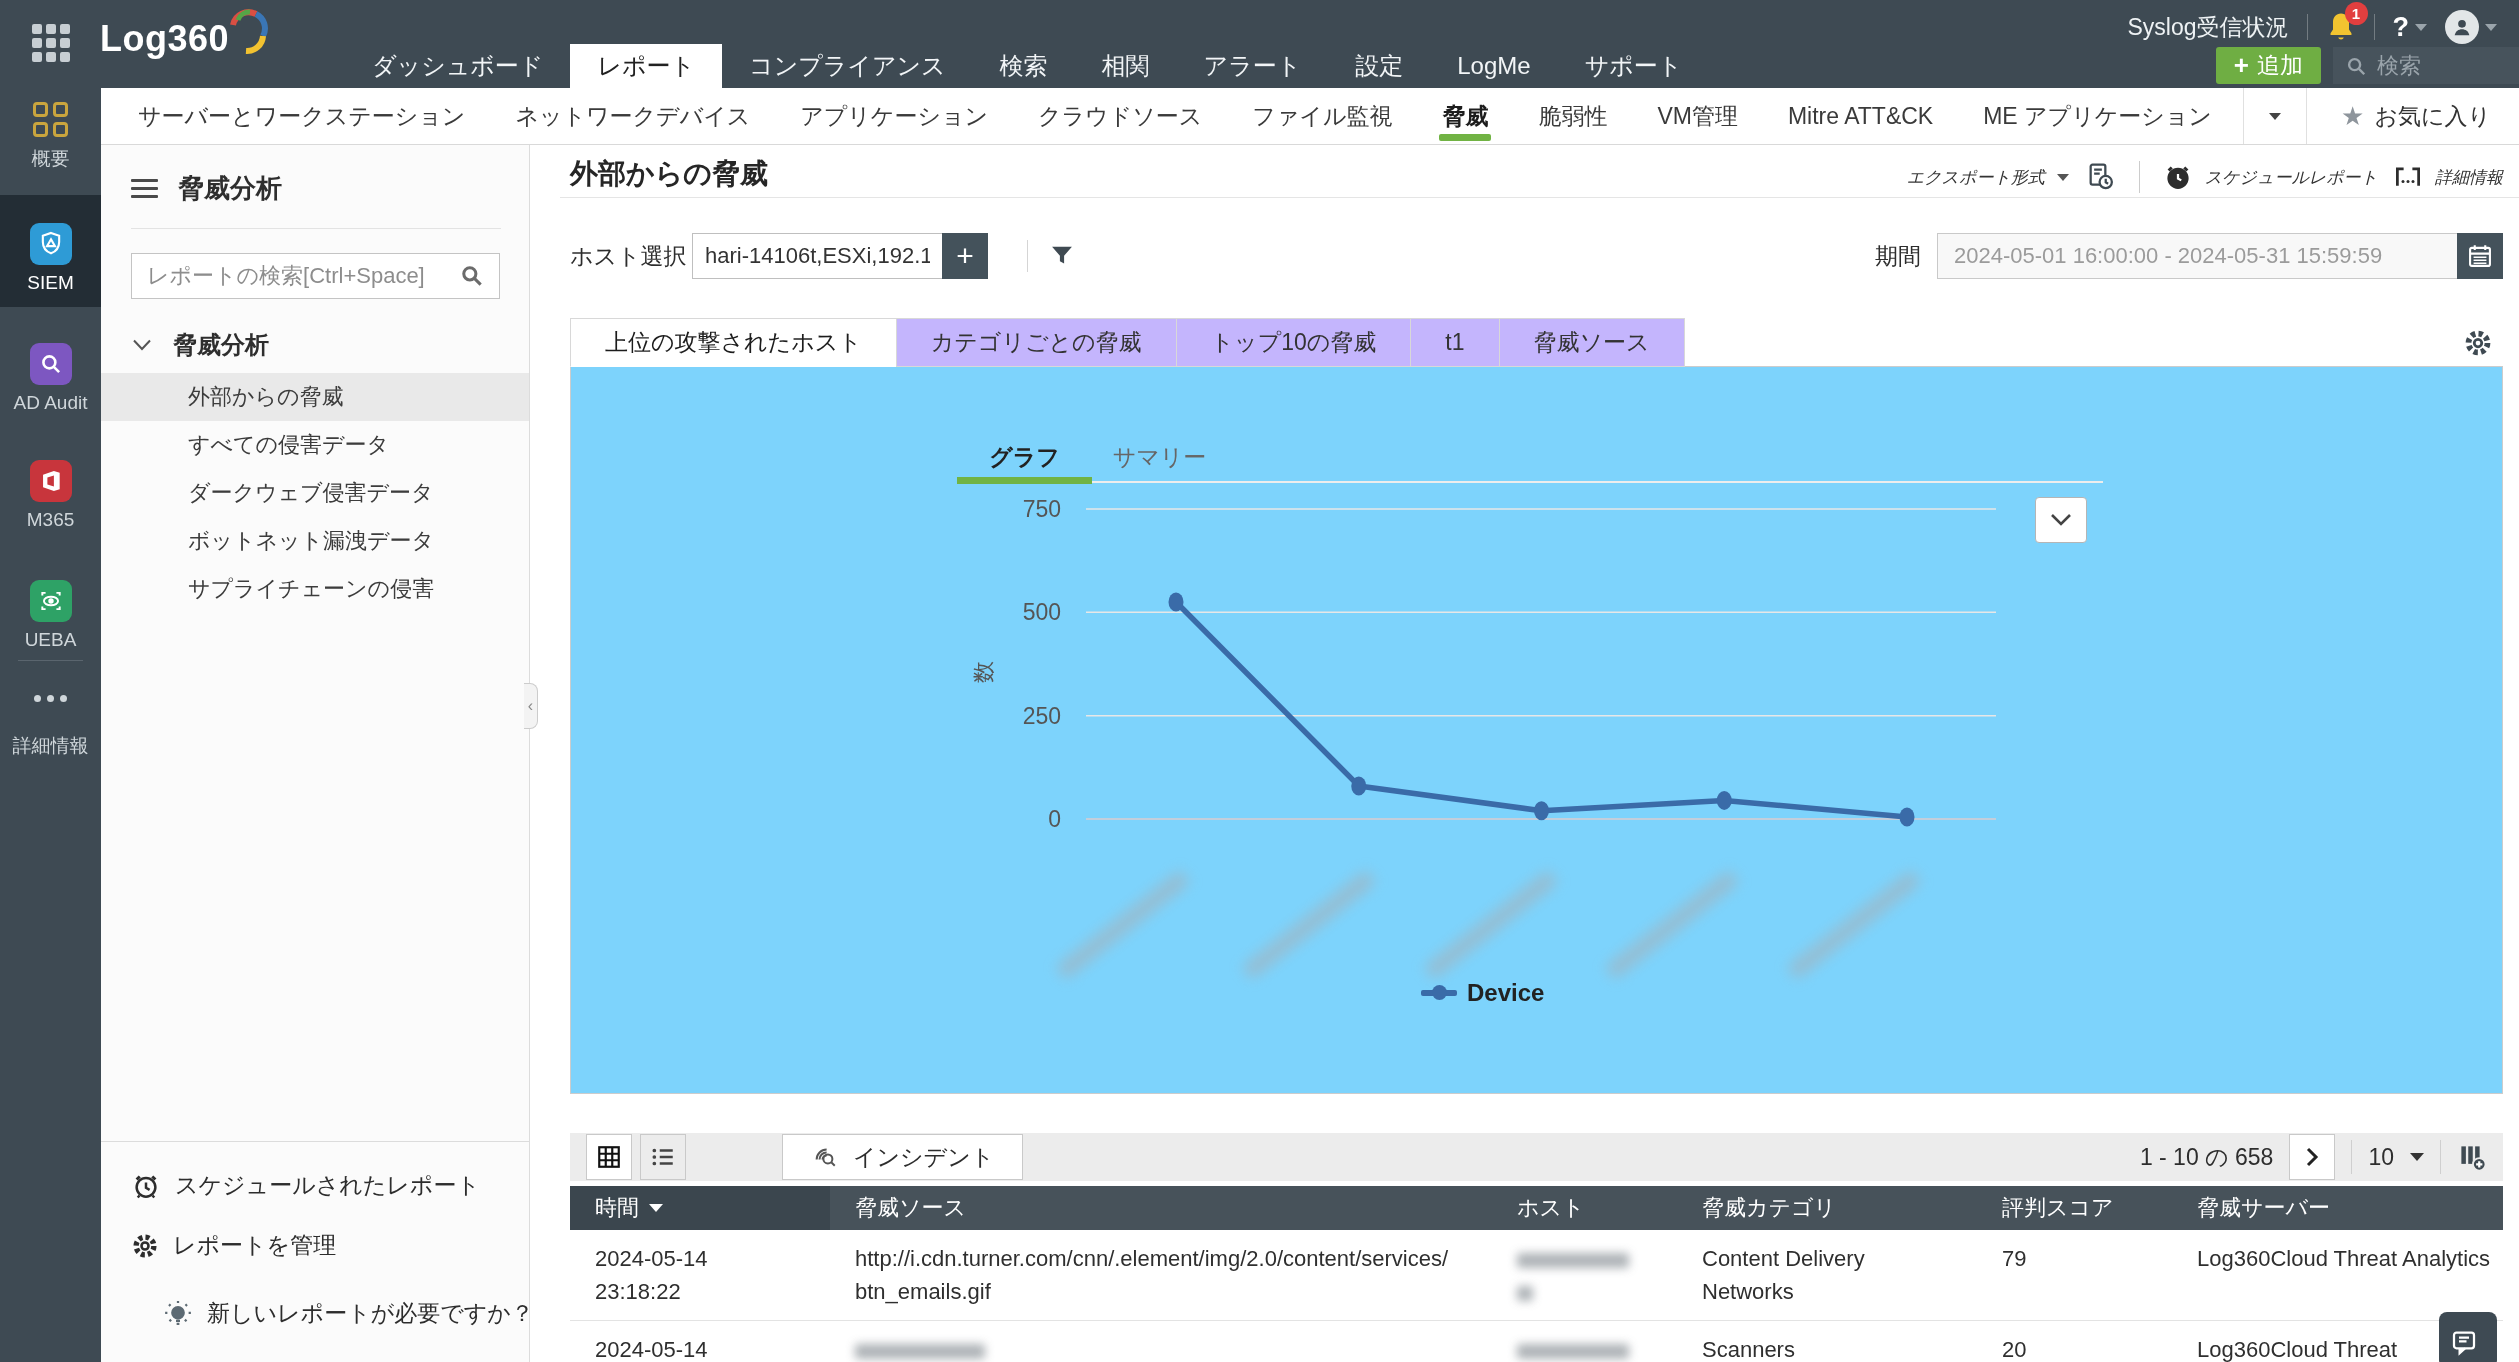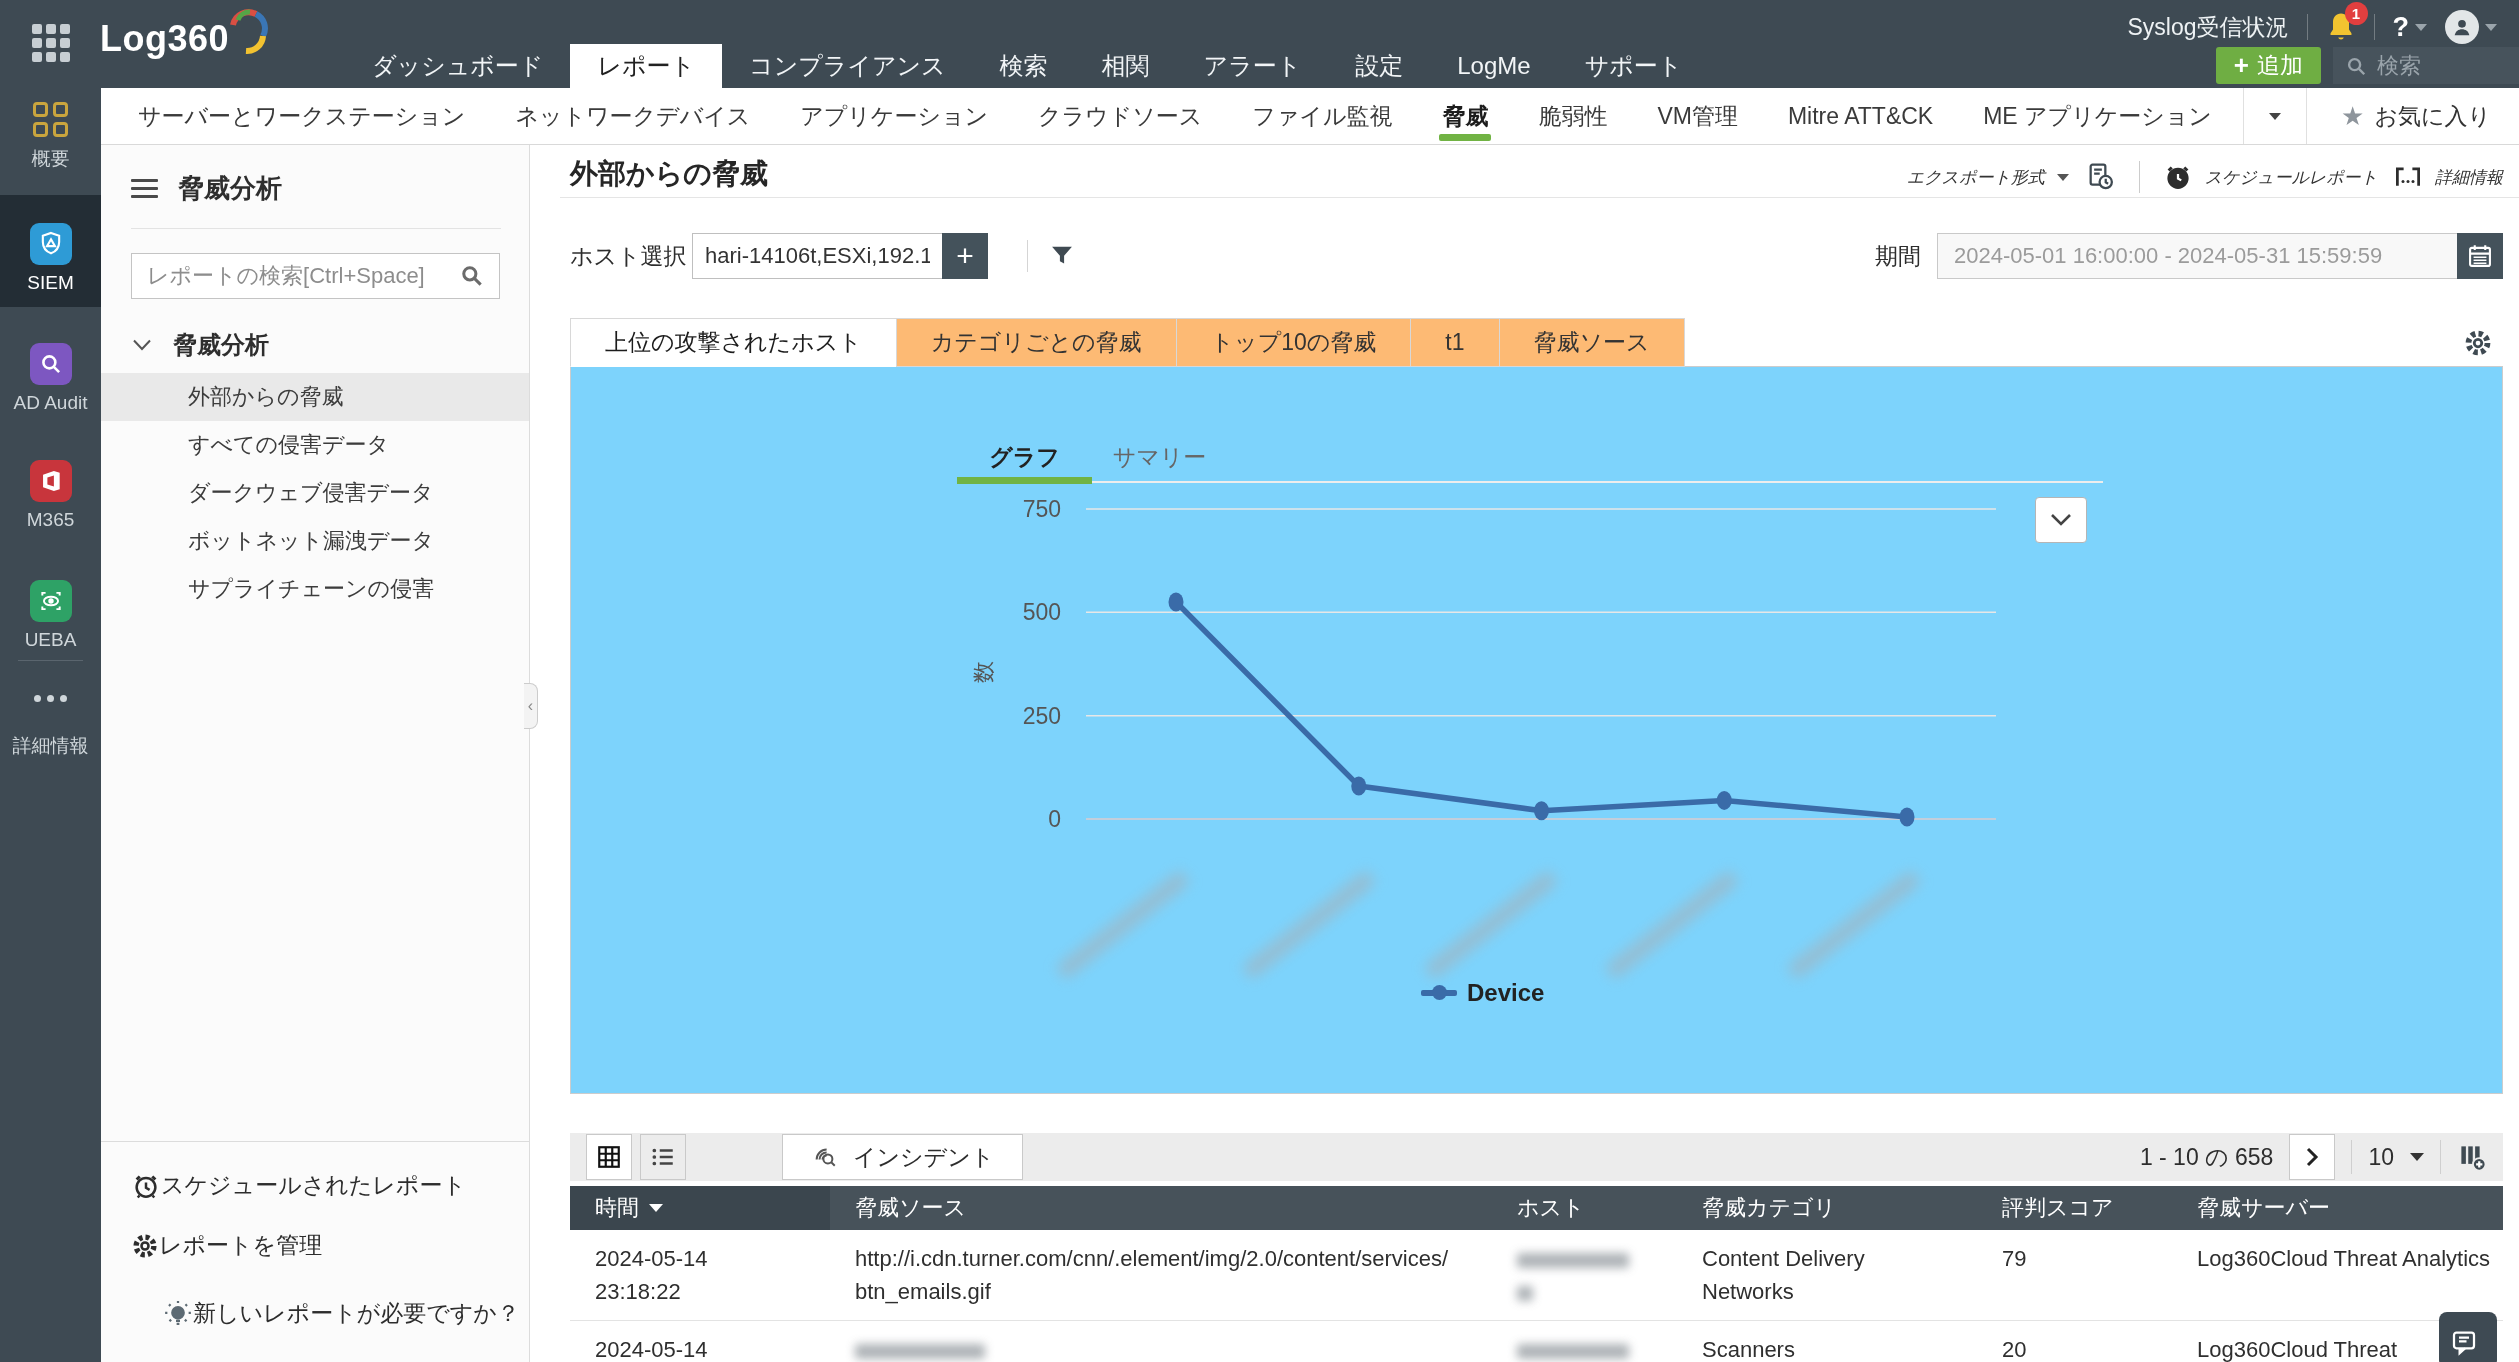--- a/index.html
+++ b/index.html
@@ -67,21 +67,21 @@
   .sb-header-line { height:1px; background:#e3e3e3; margin:0 0 0 30px; width:370px;}
   .sb-search { position:relative; margin:24px 30px 10px 30px; }
   .sb-search input { width:369px; height:46px; border:1px solid #c4c4c4; font-size:22px; padding:0 68px 0 15px;
     color:#444; background:#fff; outline:none; font-family:inherit;}
   .sb-search input::placeholder { color:#8d8d8d; }
   .sb-search .mag { position:absolute; right:14px; top:10px; }
   .sb-group { display:flex; align-items:center; gap:22px; padding:20px 0 12px 32px; font-size:24px; font-weight:bold; color:#2e2e2e; cursor:pointer;}
   .sb-item { height:48px; line-height:48px; padding-left:87px; font-size:22px; color:#3c3c3c; cursor:pointer; white-space:nowrap;}
   .sb-item.active { background:#e9e9e9; }
   .sb-bottom { position:absolute; left:0; right:0; bottom:0; height:221px; border-top:1px solid #dcdcdc; background:#fbfbfb;}
-  .sb-bottom-item { position:absolute; left:30px; display:flex; align-items:center; gap:0; font-size:23px; color:#2d2d2d; cursor:pointer; white-space:nowrap;}
+  .sb-bottom-item { position:absolute; left:30px; display:flex; align-items:center; gap:14px; font-size:23px; color:#2d2d2d; cursor:pointer; white-space:nowrap;}
   .collapse-handle { position:absolute; left:524px; top:683px; width:14px; height:46px; background:#f3f3f3;
     border:1px solid #ccc; border-left:none; border-radius:0 8px 8px 0; z-index:12; color:#888; font-size:16px;
     display:flex; align-items:center; justify-content:center; cursor:pointer;}
 
   
   .main { position:absolute; left:530px; top:145px; right:0; bottom:0; background:#fff; }
   .page-title { position:absolute; left:40px; top:10px; font-size:28px; font-weight:bold; color:#262626; }
   .header-actions { position:absolute; right:16px; top:16px; display:flex; align-items:center; gap:15px; }
   .ha-text { font-size:17px; color:#333; cursor:pointer; white-space:nowrap;font-style:italic;}
   .ha-sep { width:1px; height:32px; background:#ccc; margin:0 8px; }
@@ -96,21 +96,21 @@
   .filter-sep { position:absolute; left:497px; top:7px; width:1px; height:32px; background:#d5d5d5; }
   .funnel-btn { position:absolute; left:518px; top:9px; cursor:pointer; }
   .period-group { position:absolute; right:16px; top:0; display:flex; align-items:center; gap:16px; }
   .period-label { font-size:23px; color:#2d2d2d; }
   .date-box { display:flex; }
   .date-box input { width:520px; height:46px; border:1px solid #c9c9c9; border-right:none; background:#f8f8f8;
     color:#9b9b9b; font-size:22px; padding:0 16px; outline:none; font-family:inherit;}
   .cal-btn { width:46px; height:46px; background:#44525b; border:none; display:flex; align-items:center; justify-content:center; cursor:pointer;}
 
   .report-tabs { position:absolute; left:40px; top:173px; display:flex; height:49px; z-index:5;}
-  .rtab { padding:0 34px; line-height:47px; font-size:23px; color:#333; background:#fdba74;
+  .rtab { padding:0 34px; line-height:47px; font-size:23px; color:#333; background:#c4b5fd;
     border:1px solid #d8d8d8; border-right:none; cursor:pointer; white-space:nowrap;}
   .rtab:last-child { border-right:1px solid #d8d8d8; }
   .rtab.active { background:#fff; border-bottom:1px solid #fff; color:#1c1c1c; }
   .tabs-gear { position:absolute; right:26px; top:183px; cursor:pointer; color:#3f4a52;}
 
   .panel { position:absolute; left:40px; right:16px; top:221px; height:728px; border:1px solid #ccc; background:#7dd3fc; }
   .view-tabs { position:absolute; left:386px; top:75px; display:flex; }
   .vtab { width:135px; text-align:center; font-size:23px; color:#666; padding-bottom:14px; cursor:pointer; }
   .vtab.active { color:#222; font-weight:bold; }
   .vtab-underline { position:absolute; left:386px; top:110px; width:135px; height:7px; background:#71b344; z-index:2;}

